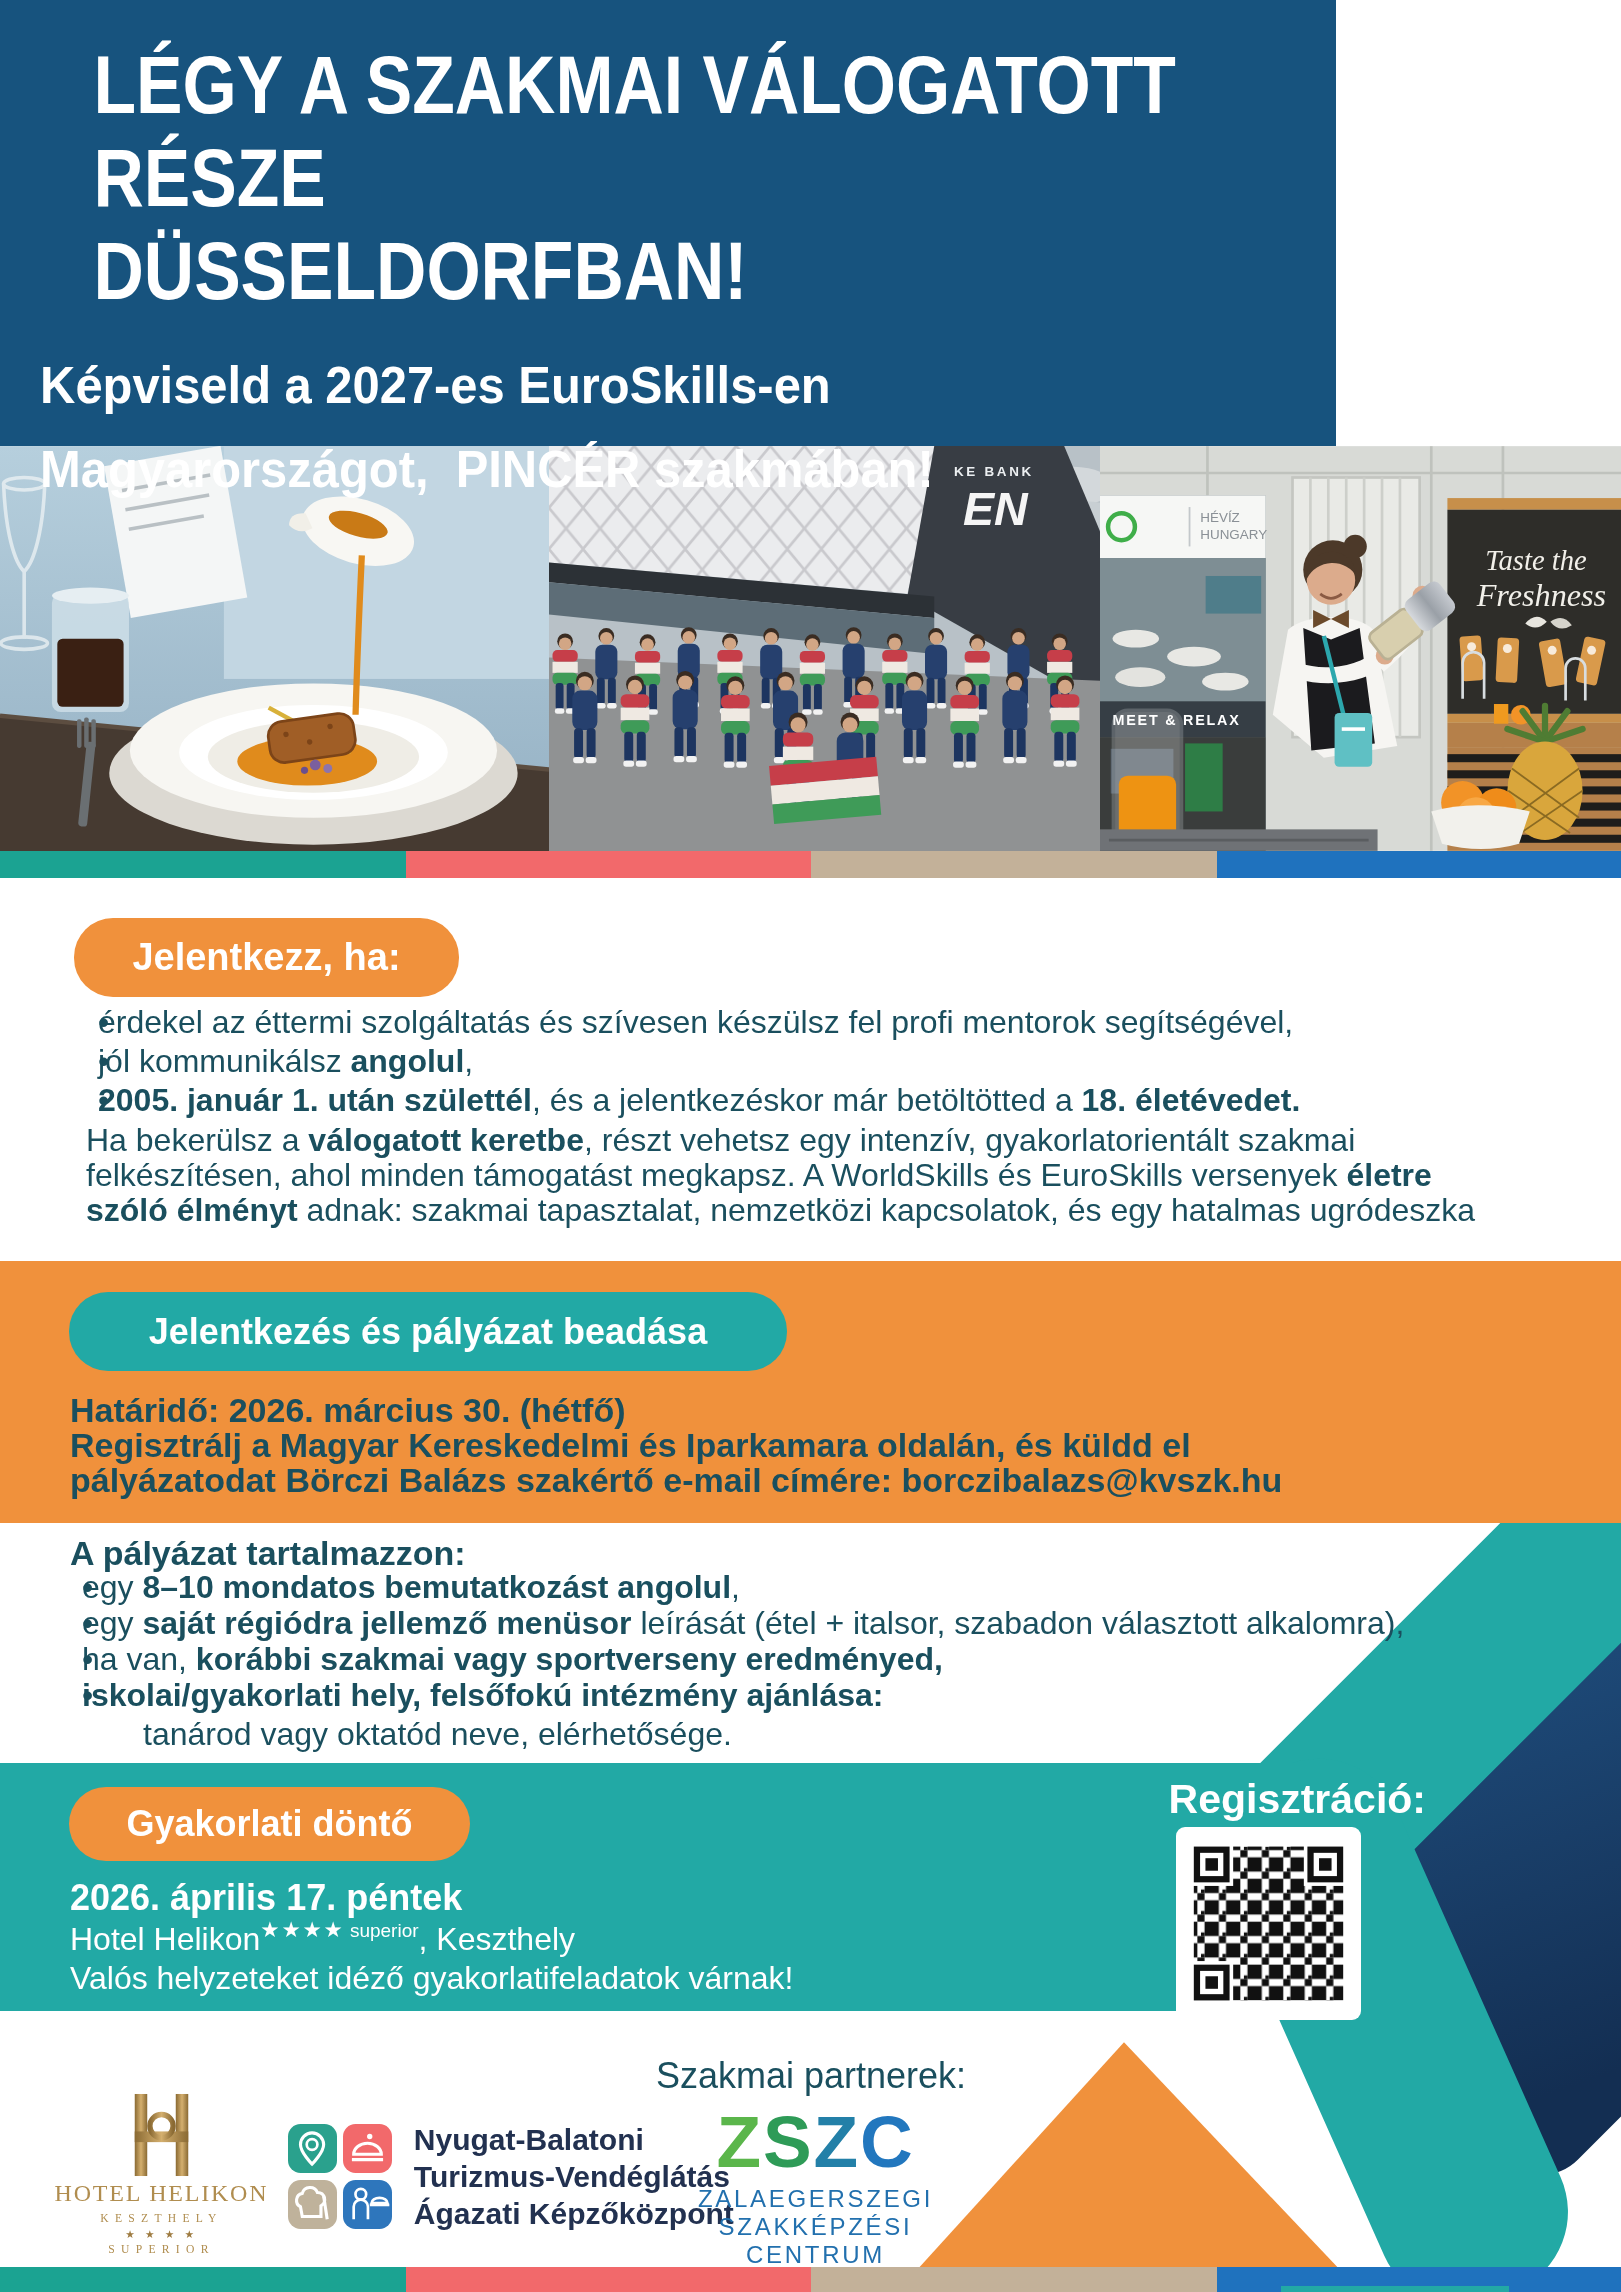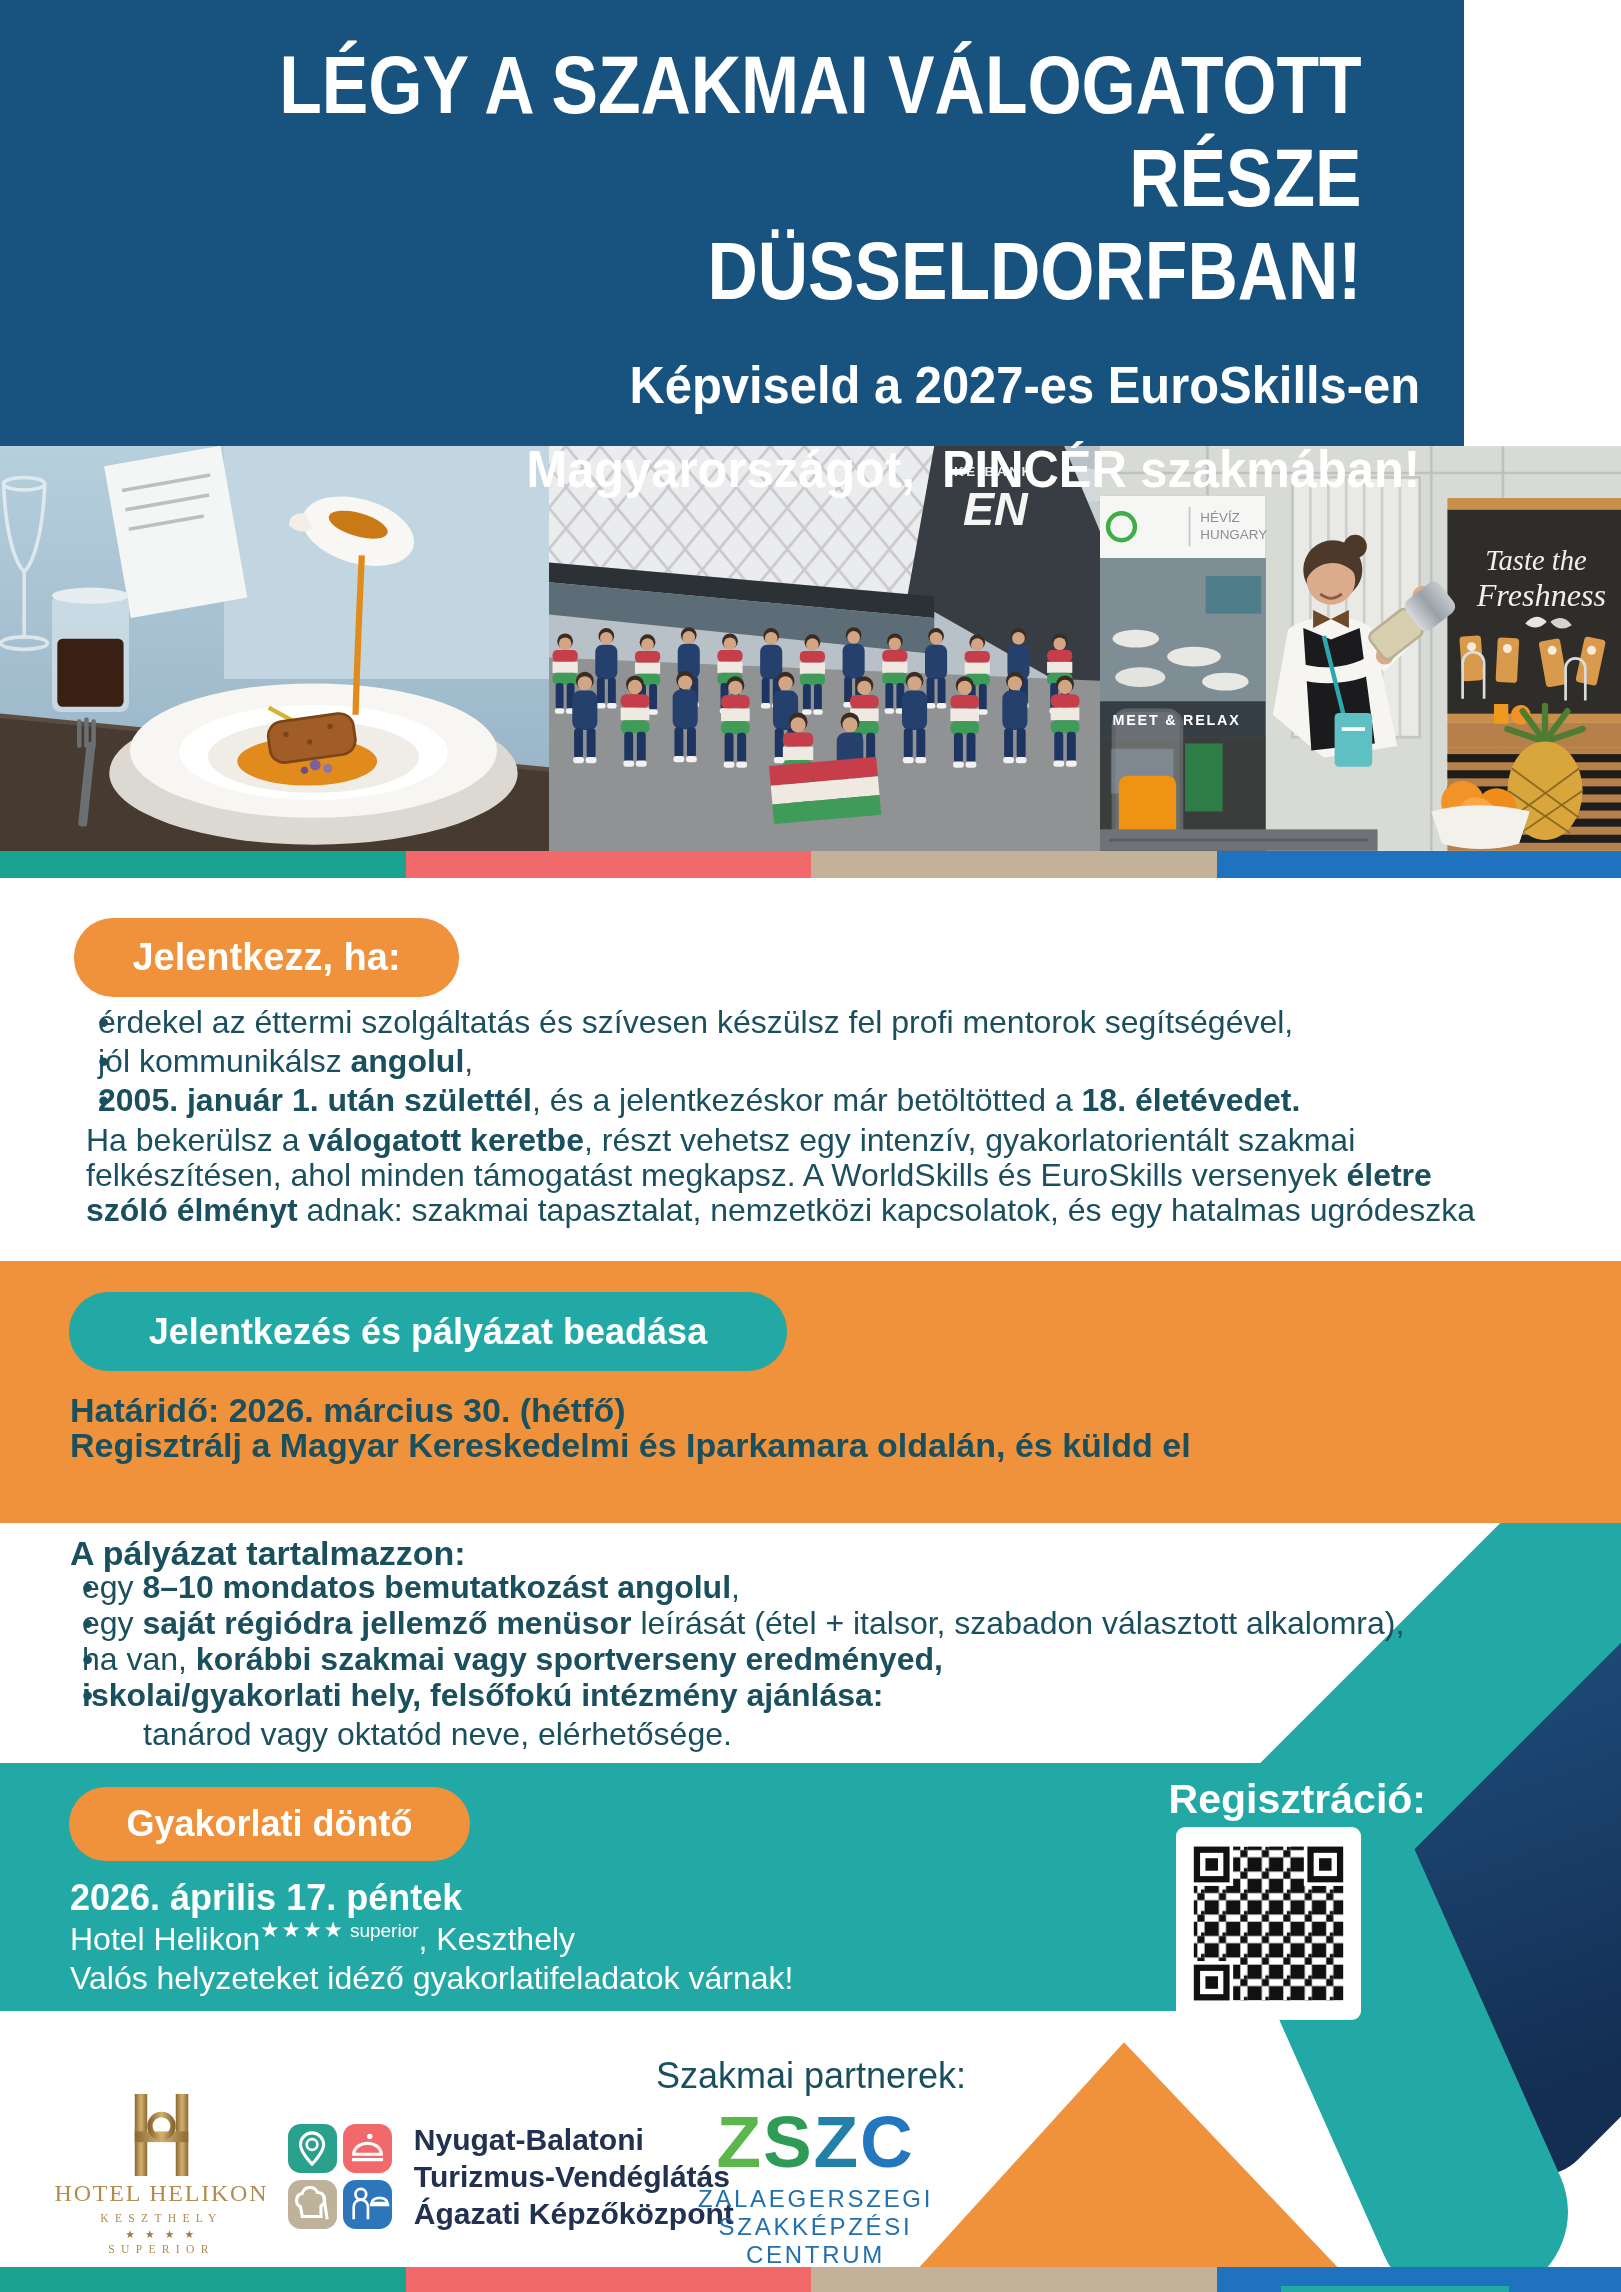--- a/index.html
+++ b/index.html
@@ -9,21 +9,21 @@
     --ws-ink:#1C3028; --zszc-blue:#2270AE; --nb-ink:#223150;
   }
   *{box-sizing:border-box;margin:0;padding:0}
   html,body{background:#e8e8e8}
   body{font-family:"Liberation Sans","DejaVu Sans",sans-serif}
   .poster{position:relative;width:1622px;height:2293px;margin:0 auto;background:#fff;overflow:hidden}
   .abs{position:absolute}
   b{font-weight:700}
 
   
-  .header{left:0;top:0;width:1464px;height:446px;background:var(--navy);z-index:3;text-align:right;color:#fff}
+  .header{left:0;top:0;width:1336px;height:446px;background:var(--navy);z-index:3;text-align:left;color:#fff}
   .title{margin-top:39px;font-weight:700;font-size:81px;line-height:93px;letter-spacing:0px;transform:scaleX(.86);transform-origin:50% 0}
   .subtitle{margin-top:25px;font-weight:700;font-size:52px;line-height:84px;transform:scaleX(.94);transform-origin:50% 0}
 
   
   .photos{left:0;top:446px;width:1622px;height:405px;z-index:1;display:flex}
   .photo{height:405px;overflow:hidden}
   .photo svg{display:block}
 
   
   .stripe{left:0;width:1622px;display:flex;z-index:3}
@@ -481,20 +481,21 @@
     </div>
   </div>
 
   <div class="abs sec-sub">
     <div class="abs pill teal">
       <span>Jelentkezés és pályázat beadása</span>
     </div>
     <div class="abs lines">
       <div>Határidő: 2026. március 30. (hétfő)</div>
       <div>Regisztrálj a Magyar Kereskedelmi és Iparkamara oldalán, és küldd el</div>
+      <div>pályázatodat Börczi Balázs szakértő e-mail címére: borczibalazs@kvszk.hu</div>
     </div>
   </div>
 
   <div class="abs sec-cont">
     <div class="abs sec-title">A pályázat tartalmazzon:</div>
     <div class="abs bullets">
       <div class="bullet-row">
         <span class="dot">•</span>
         <span>egy <b>8–10 mondatos bemutatkozást angolul</b>,</span>
       </div>

